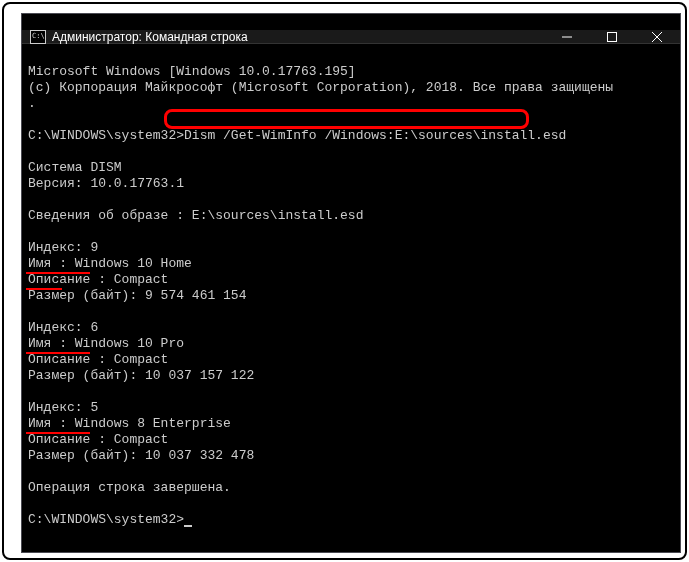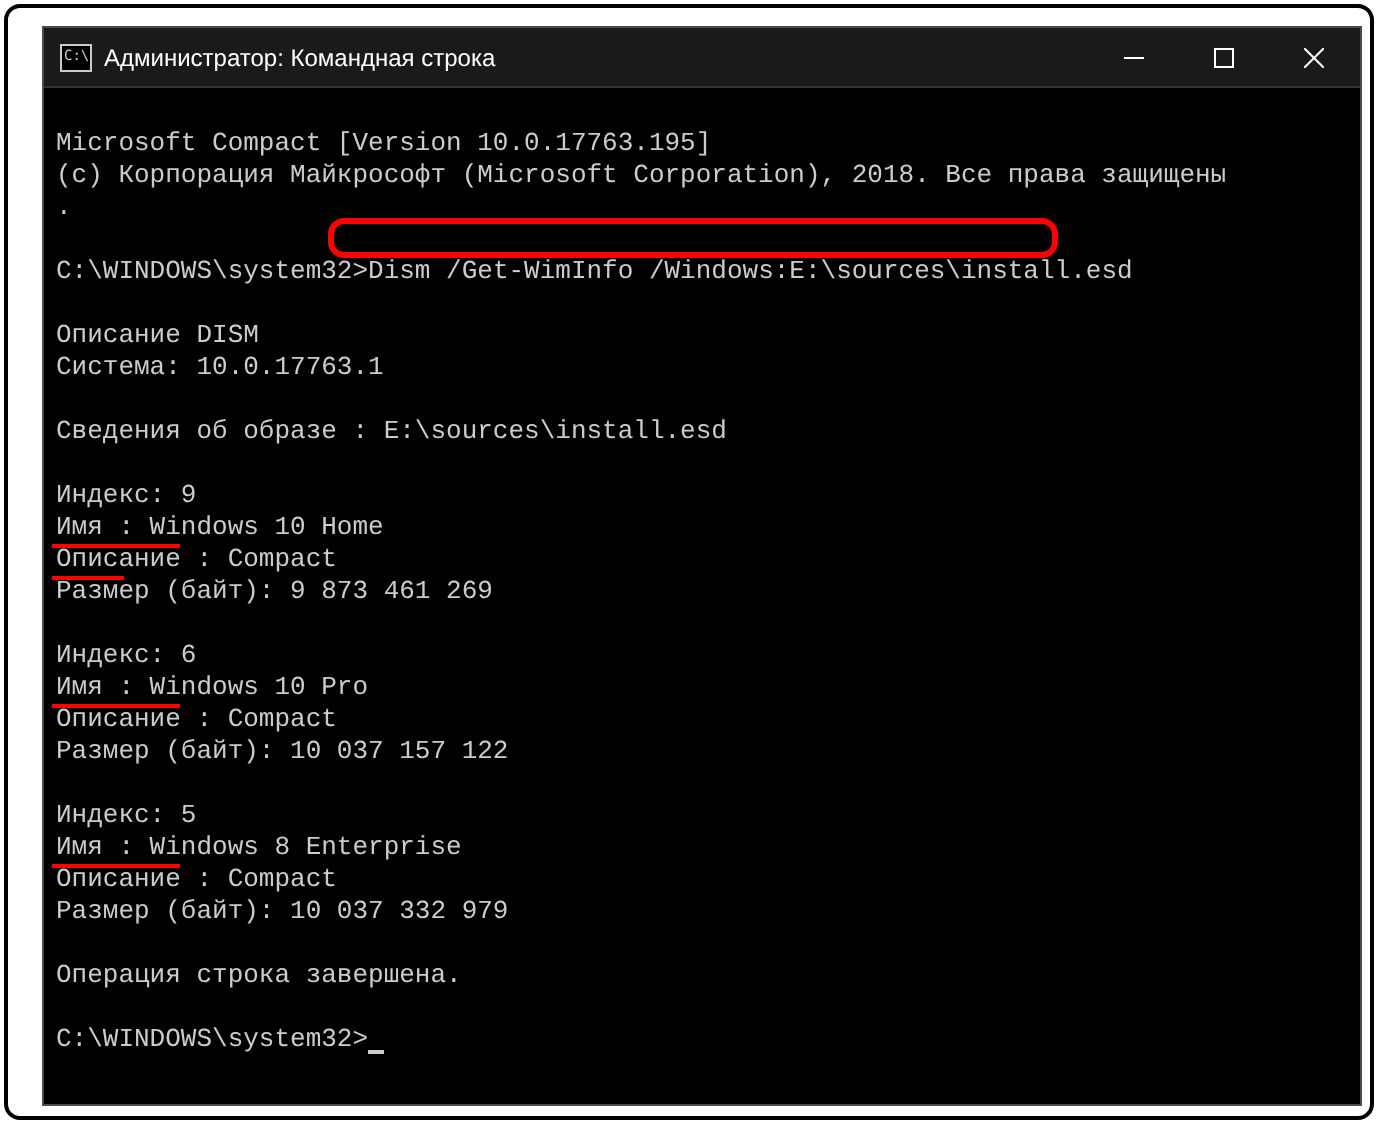--- a/index.html
+++ b/index.html
@@ -22,28 +22,29 @@
     }
     .window {
       width: 658px;
       height: 538px;
       background: #000;
       display: flex;
       flex-direction: column;
       box-shadow: 0 0 0 1px #4a4a52;
     }
     .titlebar {
-      height: 30px;
+      height: 14px;
       background: #1a1a1a;
       border-bottom: 1px solid #333;
       display: flex;
       align-items: center;
       color: #fff;
       font-family: 'Segoe UI', Tahoma, sans-serif;
       font-size: 12px;
+      margin-top: 16px;
     }
     .titlebar-icon {
       width: 16px;
       height: 14px;
       margin: 0 6px 0 8px;
       border: 1px solid #ccc;
       background: #000;
       position: relative;
     }
     .titlebar-icon::before {
@@ -121,45 +122,45 @@
         </div>
         <div class="win-btn close">
           <svg viewBox="0 0 10 10">
               <line x1="0" y1="0" x2="10" y2="10" stroke="#fff" stroke-width="1"></line>
               <line x1="10" y1="0" x2="0" y2="10" stroke="#fff" stroke-width="1"></line>
             </svg>
         </div>
       </div>
     </div>
     <div class="console">
-<span>Microsoft Compact [Version 10.0.17763.195]</span>
+<span>Microsoft Windows [Windows 10.0.17763.195]</span>
 <span>(c) Корпорация Майкрософт (Microsoft Corporation), 2018. Все права защищены</span>
 <span>.</span>
 
 <span>C:\WINDOWS\system32&gt;</span><span>Dism /Get-WimInfo /Windows:E:\sources\install.esd</span>
 
-<span>Описание DISM</span>
-<span>Cистема: 10.0.17763.1</span>
+<span>Cистема DISM</span>
+<span>Версия: 10.0.17763.1</span>
 
 <span>Сведения об образе : E:\sources\install.esd</span>
 
 <span>Индекс: 9</span>
 <span>Имя : Windows 10 Home</span>
 <span>Описание : Compact</span>
-<span>Размер (байт): 9 873 461 269</span>
+<span>Размер (байт): 9 574 461 154</span>
 
 <span>Индекс: 6</span>
 <span>Имя : Windows 10 Pro</span>
 <span>Описание : Compact</span>
 <span>Размер (байт): 10 037 157 122</span>
 
 <span>Индекс: 5</span>
 <span>Имя : Windows 8 Enterprise</span>
 <span>Описание : Compact</span>
-<span>Размер (байт): 10 037 332 979</span>
+<span>Размер (байт): 10 037 332 478</span>
 
 <span>Операция строка завершена.</span>
 
 <span>C:\WINDOWS\system32&gt;</span><span class="cursor"></span>
 
 <div class="highlight-box" style="left:142px; top:65px; width:365px; height:20px;"></div>
 <div class="underline-red" style="left:4px; top:228px; width:64px;"></div>
 <div class="underline-red" style="left:4px; top:244px; width:36px;"></div>
 <div class="underline-red" style="left:4px; top:308px; width:64px;"></div>
 <div class="underline-red" style="left:4px; top:388px; width:64px;"></div>

